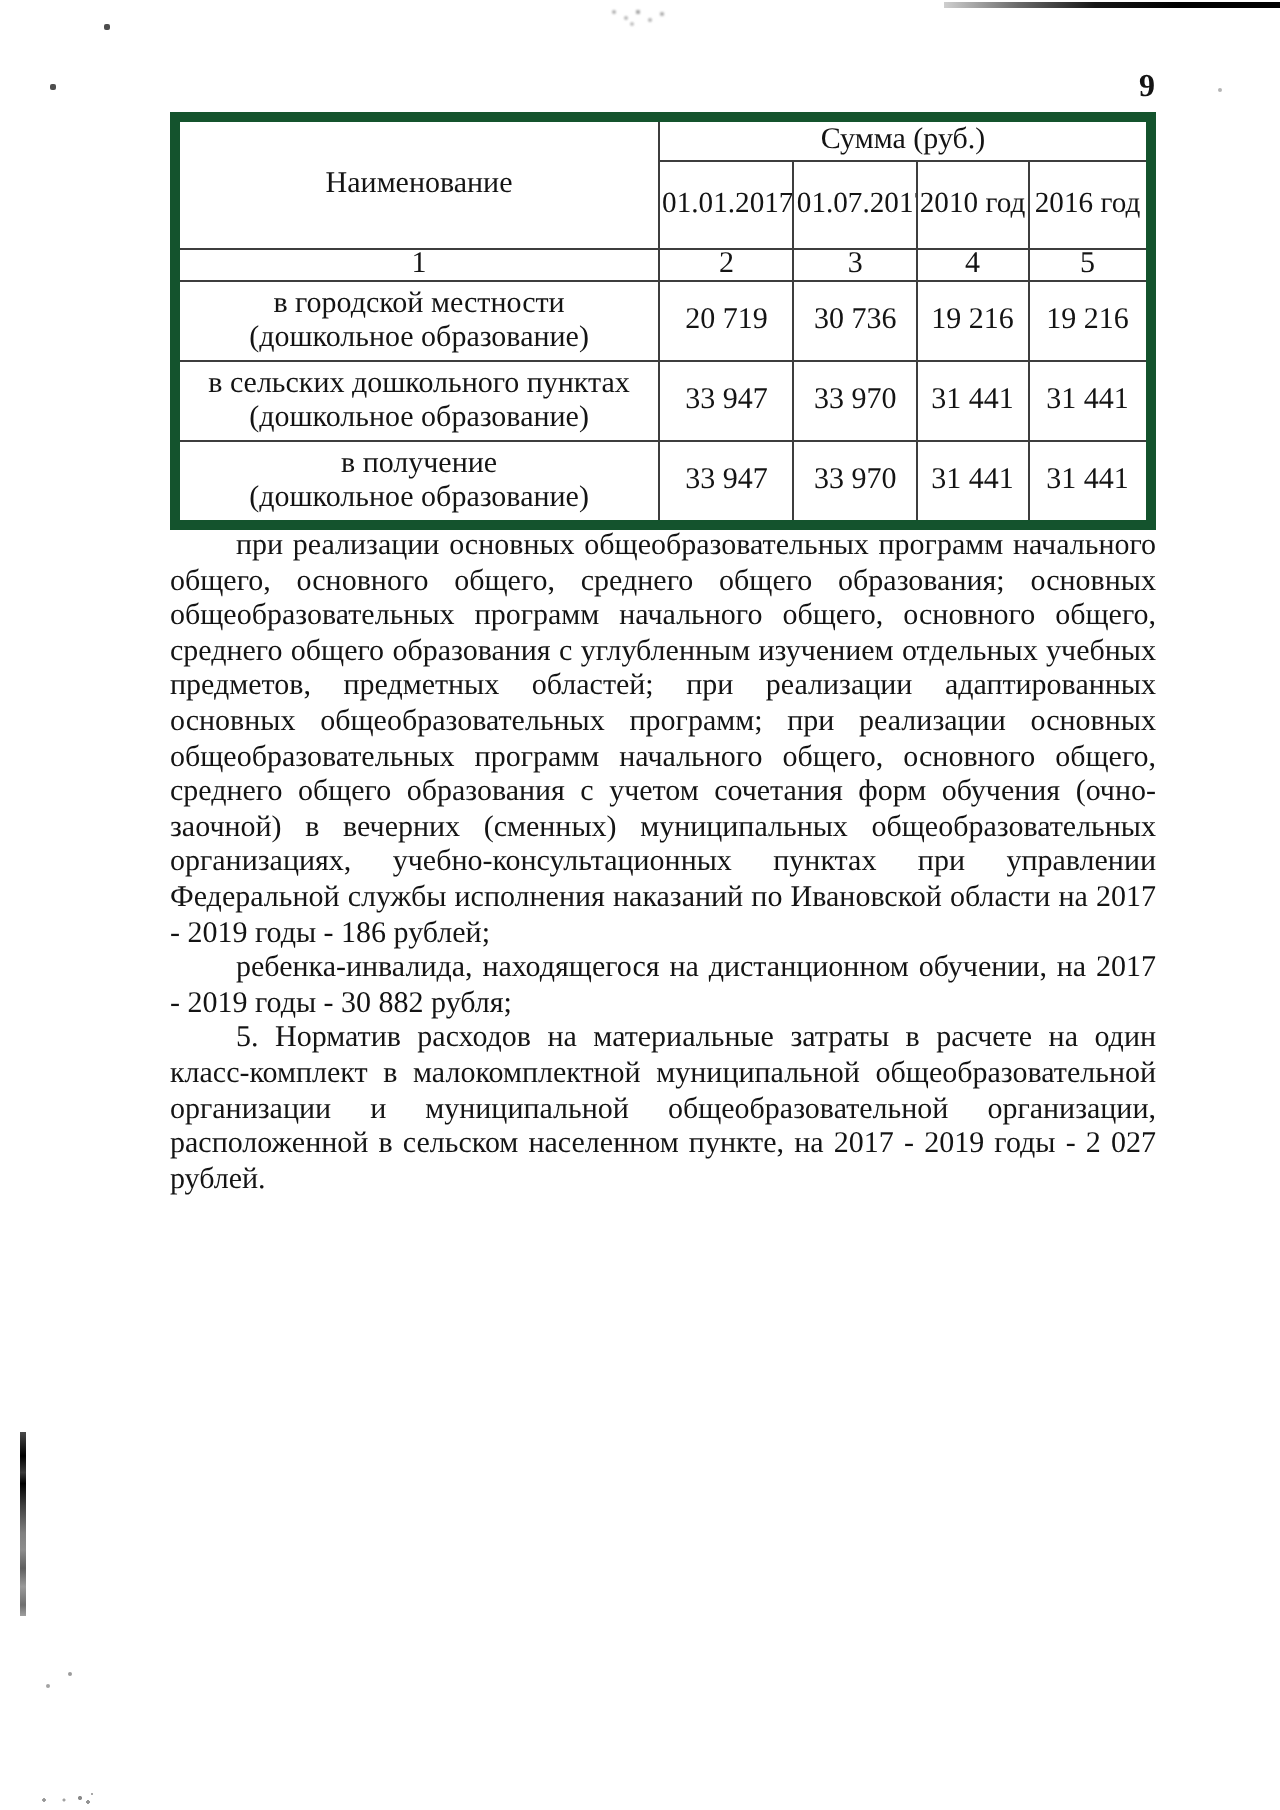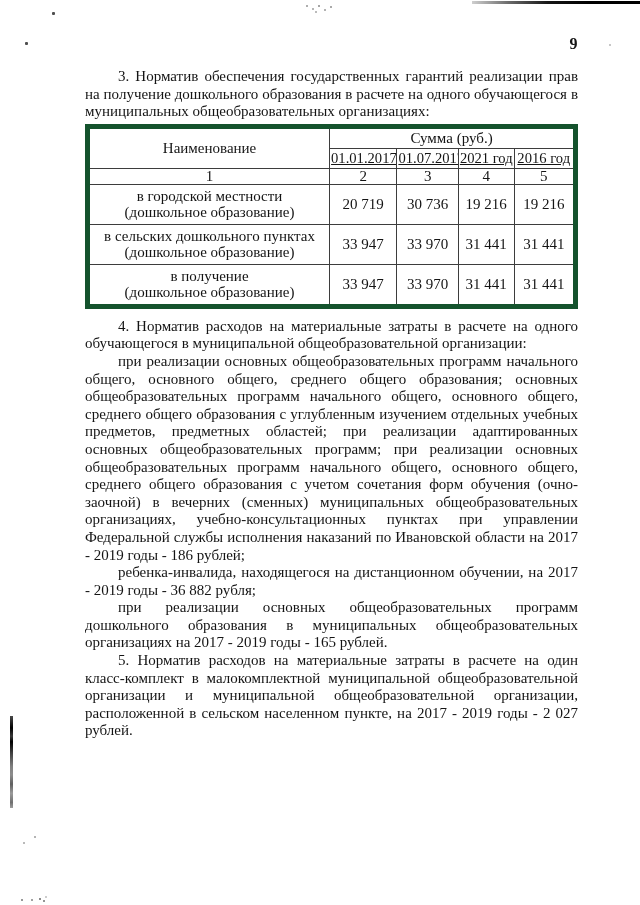--- a/index.html
+++ b/index.html
@@ -35,21 +35,21 @@
     font-size:15px;line-height:16.4px;
     padding:1px 4px;overflow:hidden;
     text-align:center;vertical-align:middle;
   }
   col.c-name{width:49.6%;}
   col.c-v1{width:13.8%;}
   col.c-v2{width:12.6%;}
   col.c-v3{width:11.4%;}
   col.c-v4{width:12.6%;}
   tr.group-row td{height:19px;padding:0 2px;}
-  tr.dates-row td{height:19px;padding:0 1px;white-space:nowrap;font-size:14.6px;text-decoration:underline;}
+  tr.dates-row td{height:19px;padding:12px 1px;white-space:nowrap;font-size:14.6px;}
   tr.index-row td{height:15px;line-height:15px;padding:0;}
   td.name-cell{
     text-align:left;vertical-align:top;
     padding:1px 3px 2px;
     margin-top:48px;
   }
   td.value-cell{
     vertical-align:top;padding-top:2px;white-space:nowrap;margin-top:24px;
   }
   tr.data-row td{height:37px;}
@@ -104,39 +104,38 @@
 <div class="art speck s3"></div>
 <div class="art speck g1"></div>
 <div class="art speck g2"></div>
 <div class="art left-bar"></div>
 <div class="art bottom-cluster"></div>
 
 <div class="page">
 
   <div class="page-number">9</div>
 
-  <p class="para p3">3. Норматив обеспечения государственных гарантий реализации прав на получение дошкольного образования в расчете на одного обучающегося в муниципальных общеобразовательных организациях:</p>
 
   <table class="norm-table">
     <colgroup>
       <col class="c-name">
         <col class="c-v1">
         <col class="c-v2">
         <col class="c-v3">
         <col class="c-v4">
     </colgroup>
     <tbody>
       <tr class="group-row">
         <td rowspan="2">Наименование</td>
         <td colspan="4">Сумма (руб.)</td>
       </tr>
       <tr class="dates-row">
         <td>01.01.2017</td>
         <td>01.07.2017</td>
-        <td>2021 год</td>
+        <td>2010 год</td>
         <td>2016 год</td>
       </tr>
       <tr class="index-row">
         <td>1</td>
         <td>2</td>
         <td>3</td>
         <td>4</td>
         <td>5</td>
       </tr>
       <tr class="data-row">
@@ -165,19 +164,17 @@
           <div>(дошкольное образование)</div>
         </td>
         <td class="value-cell">33 947</td>
         <td class="value-cell">33 970</td>
         <td class="value-cell">31 441</td>
         <td class="value-cell">31 441</td>
       </tr>
     </tbody>
   </table>
 
-  <p class="para p4-intro">4. Норматив расходов на материальные затраты в расчете на одного обучающегося в муниципальной общеобразовательной организации:</p>
   <p class="para">при реализации основных общеобразовательных программ начального общего, основного общего, среднего общего образования; основных общеобразовательных программ начального общего, основного общего, среднего общего образования с углубленным изучением отдельных учебных предметов, предметных областей; при реализации адаптированных основных общеобразовательных программ; при реализации основных общеобразовательных программ начального общего, основного общего, среднего общего образования с учетом сочетания форм обучения (очно-заочной) в вечерних (сменных) муниципальных общеобразовательных организациях, учебно-консультационных пунктах при управлении Федеральной службы исполнения наказаний по Ивановской области на 2017 - 2019 годы - 186 рублей;</p>
-  <p class="para">ребенка-инвалида, находящегося на дистанционном обучении, на 2017 - 2019 годы - 36 882 рубля;</p>
-  <p class="para">при реализации основных общеобразовательных программ дошкольного образования в муниципальных общеобразовательных организациях на 2017 - 2019 годы - 165 рублей.</p>
+  <p class="para">ребенка-инвалида, находящегося на дистанционном обучении, на 2017 - 2019 годы - 30 882 рубля;</p>
   <p class="para">5. Норматив расходов на материальные затраты в расчете на один класс-комплект в малокомплектной муниципальной общеобразовательной организации и муниципальной общеобразовательной организации, расположенной в сельском населенном пункте, на 2017 - 2019 годы - 2 027 рублей.</p>
 
 </div>
 
 </body></html>

